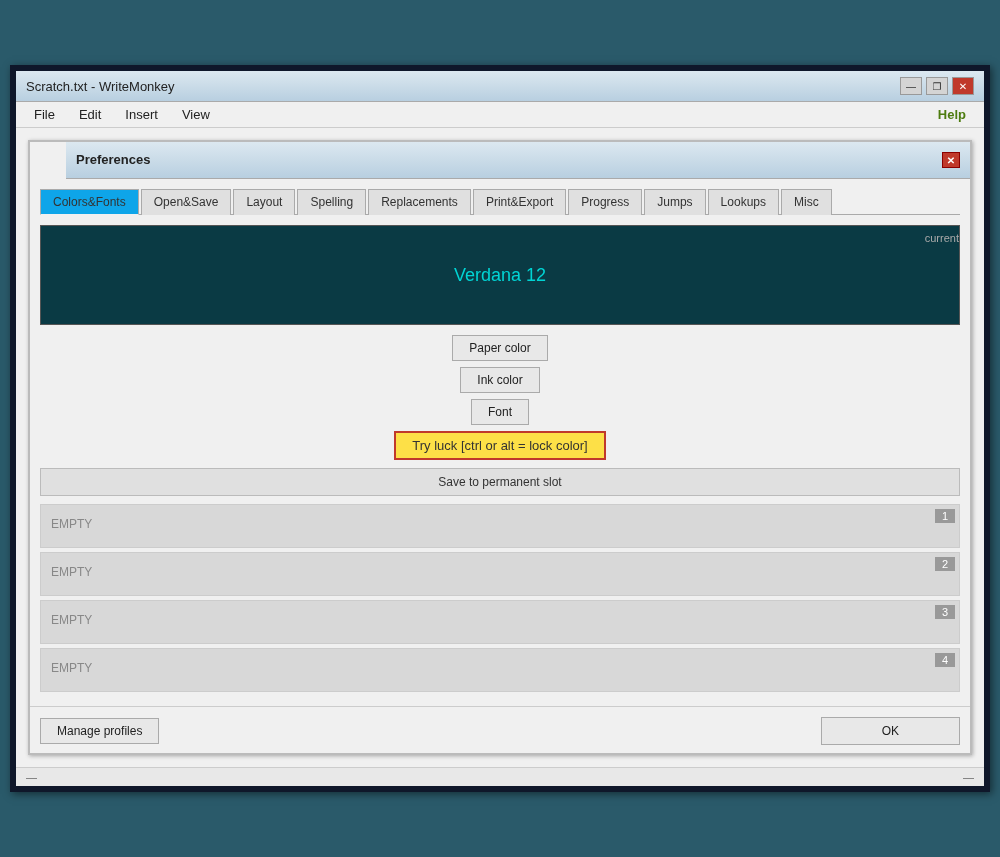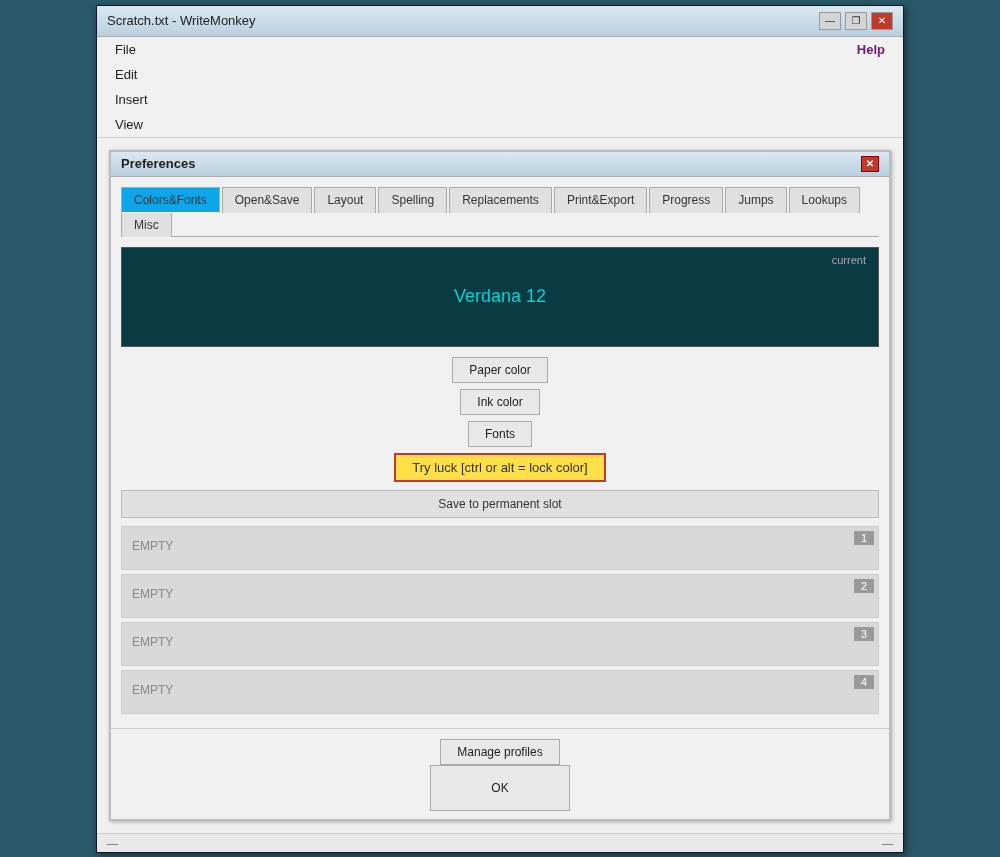--- a/index.html
+++ b/index.html
@@ -9,23 +9,23 @@
       font-size: 13px;
       display: flex;
       justify-content: center;
       align-items: center;
       width: 1000px;
       height: 857px;
       overflow: hidden;
     }
 
     .window {
-      width: 808px;
+      width: 980px;
       background: #f0f0f0;
-      border: 1px solid #0f172a;
+      border: 6px solid #0f172a;
       box-shadow: 2px 2px 8px rgba(0,0,0,0.5);
     }
 
     .title-bar {
       background: linear-gradient(to bottom, #dce8f0, #b8cfe0);
       padding: 6px 10px;
       display: flex;
       align-items: center;
       justify-content: space-between;
       border-bottom: 1px solid #aaa;
@@ -63,55 +63,55 @@
       background: #f0f0f0;
       display: flex;
       padding: 2px 8px;
       border-bottom: 1px solid #ccc;
       justify-content: space-between;
     }
 
     .menu-bar-left {
       display: flex;
       gap: 4px;
-      flex-direction: column;
     }
 
     .menu-item {
       padding: 3px 10px;
       cursor: pointer;
       font-size: 13px;
       color: #222;
     }
 
     .menu-help {
       padding: 3px 10px;
       cursor: pointer;
       font-size: 13px;
       font-weight: bold;
-      color: #701a75;
+      color: #4d7c0f;
     }
 
     .dialog-overlay {
       padding: 12px;
     }
 
     .dialog {
       background: #f0f0f0;
       border: 2px solid #bbb;
       box-shadow: 1px 1px 4px rgba(0,0,0,0.3);
     }
 
     .dialog-title {
       background: linear-gradient(to bottom, #dce8f0, #b8cfe0);
-      padding: 4px 10px;
-      display: flex;
-      align-items: center;
+      padding: 10px 10px;
+      display: flex;
+      align-items: flex-start;
       justify-content: space-between;
       border-bottom: 1px solid #aaa;
+      margin-left: 36px;
     }
 
     .dialog-title-text {
       font-size: 13px;
       font-weight: bold;
       color: #222;
     }
 
     .dialog-close-btn {
       width: 18px;
@@ -164,21 +164,21 @@
       align-items: center;
       justify-content: center;
       margin-bottom: 10px;
       position: relative;
       border: 1px solid #555;
     }
 
     .preview-label {
       position: absolute;
       top: 6px;
-      right: 12px;
+      right: 0;
       color: #aaa;
       font-size: 11px;
     }
 
     .preview-font-text {
       color: #00d4d4;
       font-size: 18px;
       font-family: Verdana, sans-serif;
     }
 
@@ -257,34 +257,33 @@
       text-align: center;
     }
 
     .dialog-footer {
       display: flex;
       justify-content: space-between;
       align-items: center;
       padding: 10px 10px 8px 10px;
       border-top: 1px solid #ccc;
       margin-top: 4px;
-      flex-direction: column;
     }
 
     .btn-manage {
       padding: 5px 16px;
       background: #e8e8e8;
       border: 1px solid #aaa;
       cursor: pointer;
       font-size: 12px;
       color: #222;
     }
 
     .btn-ok {
-      padding: 15px 60px;
+      padding: 6px 60px;
       background: #e8e8e8;
       border: 1px solid #aaa;
       cursor: pointer;
       font-size: 12px;
       color: #222;
     }
 
     .status-bar {
       display: flex;
       justify-content: space-between;
@@ -345,21 +344,21 @@
         
         <div class="preview-area">
           <span class="preview-label">current</span>
           <span class="preview-font-text">Verdana 12</span>
         </div>
 
         
         <div class="button-row">
           <button class="btn">Paper color</button>
           <button class="btn">Ink color</button>
-          <button class="btn">Fonts</button>
+          <button class="btn">Font</button>
           <button class="btn-try-luck">Try luck   [ctrl or alt = lock color]</button>
         </div>
 
         
         <button class="save-slot-btn">Save to permanent slot</button>
 
         
         <div class="slot-list">
           <div class="slot-item">
             <span class="slot-label">EMPTY</span>

